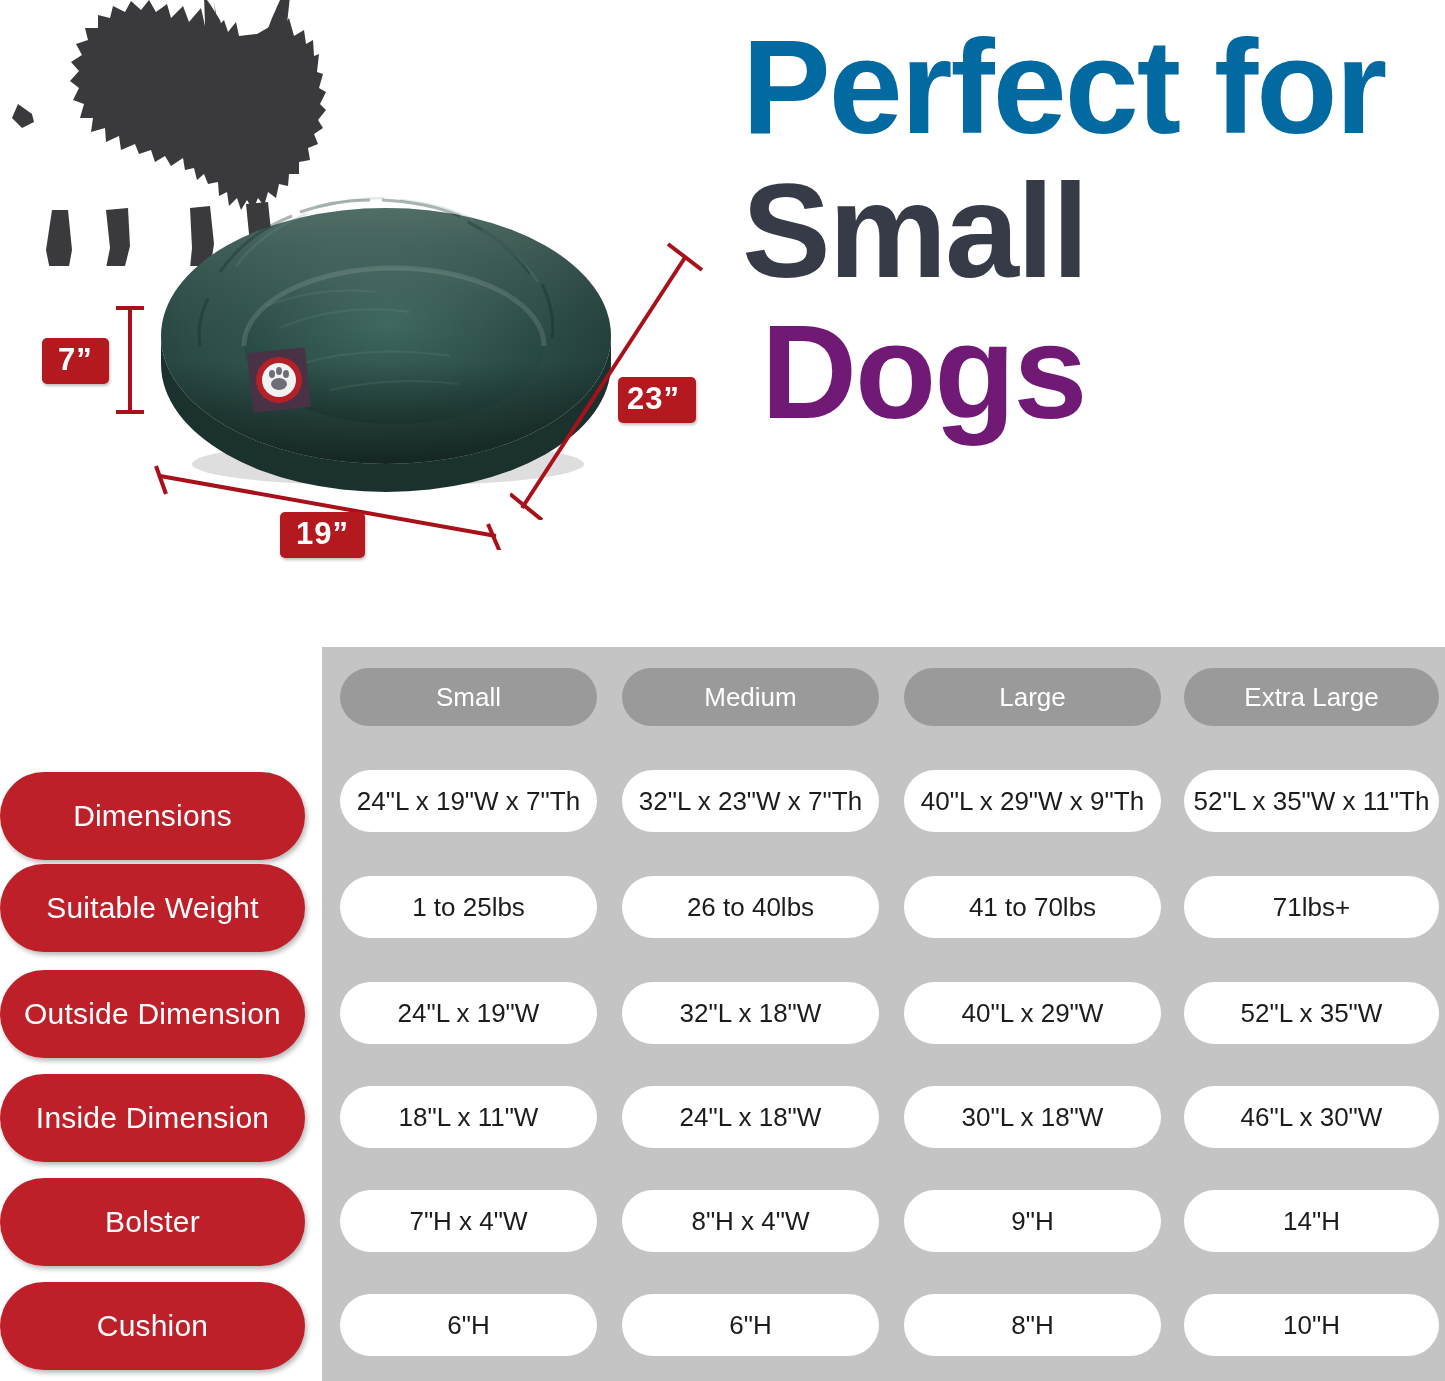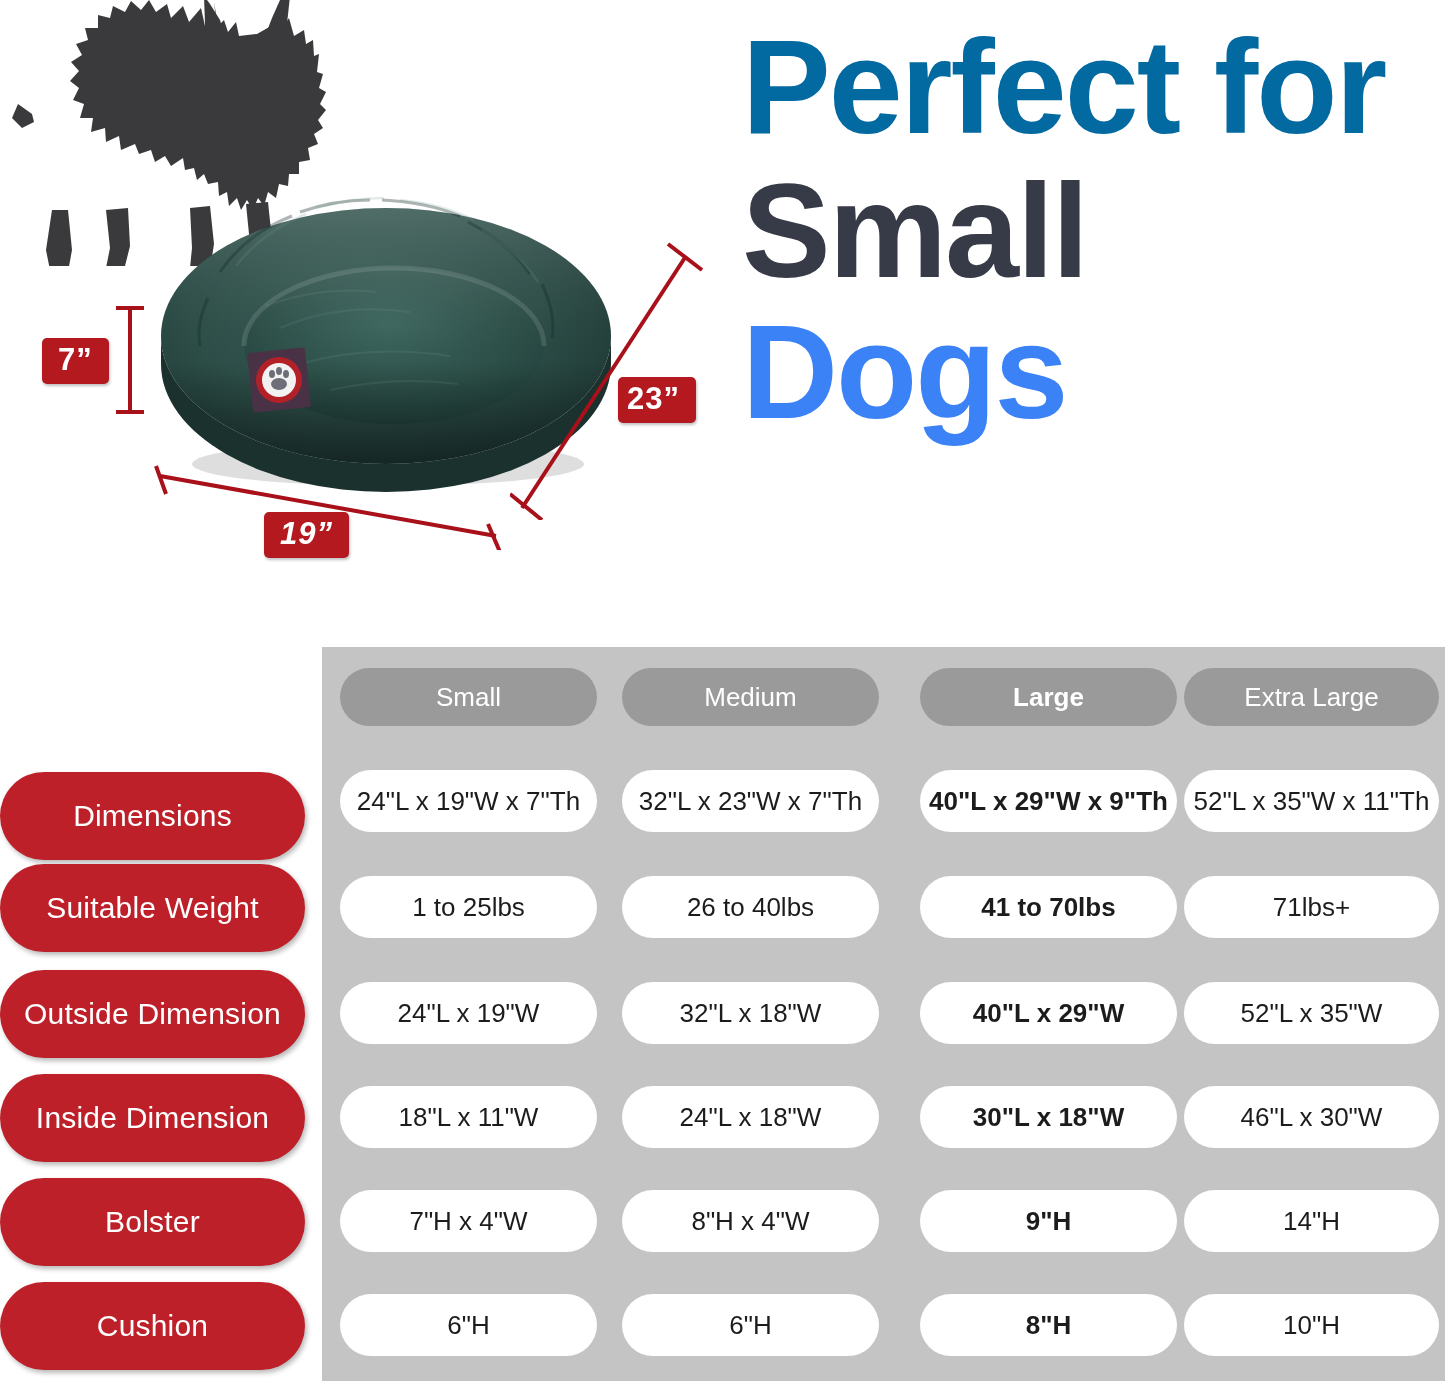--- a/index.html
+++ b/index.html
@@ -22,38 +22,38 @@
   
   #headline{
     position:absolute; left:742px; top:26px; width:700px;
   }
   .hl-line{
     font-weight:bold; line-height:0.92; letter-spacing:-2px;
     font-family:"Liberation Sans", sans-serif;
   }
   #hl-1{ font-size:133px; color:#0369a1; }
   #hl-2{ font-size:133px; color:#373A47; margin-top:22px; }
-  #hl-3{ font-size:133px; color:#3b82f6; margin-top:18px; }
+  #hl-3{ font-size:133px; color:#701a75; margin-top:18px;margin-left:19px; }
 
   
   .dim-label{
     position:absolute;
     background:#B3191F;
     color:#ffffff;
     font-weight:bold;
     font-size:31px;
     letter-spacing:1px;
     padding:6px 16px 9px 16px;
     border-radius:5px;
     line-height:1;
     white-space:nowrap;
     box-shadow:1px 2px 3px rgba(0,0,0,.25);
   }
   #dim-7  { left:42px;  top:338px; }
-  #dim-19 { left:264px; top:512px;font-style:italic; }
+  #dim-19 { left:280px; top:512px; }
   #dim-23 { left:618px; top:377px;padding-left:9px; }
 
   .dimline{ position:absolute; }
 
   
   #spec-table{ position:absolute; left:0; top:640px; width:1445px; height:741px; }
 
   #table-panel{
     position:absolute; left:322px; top:7px;
     width:1123px; height:734px;
@@ -79,21 +79,21 @@
     font-size:26px; color:#1C1C1C; white-space:nowrap;
   }
   .cell.head{
     background:#9A9A9A; color:#ffffff; height:58px;
   }
   .cell.body{ background:#FFFFFF; }
 
   
   .col-0{ left:18px;  width:257px; }
   .col-1{ left:300px; width:257px; }
-  .col-2{ left:598px; width:257px;font-weight:bold; }
+  .col-2{ left:582px; width:257px; }
   .col-3{ left:862px; width:255px; }
 </style>
 </head>
 <body>
 
 <div id="hero">
 
   <svg id="dog-silhouette" viewBox="0 0 330 270">
     <path fill="#3A3A3C" d="
       M206 6 l4 24 6 -6 4 12 8 -10 3 14 18 -2 14 -8 6 -12 4 16 8 -12 5 18

